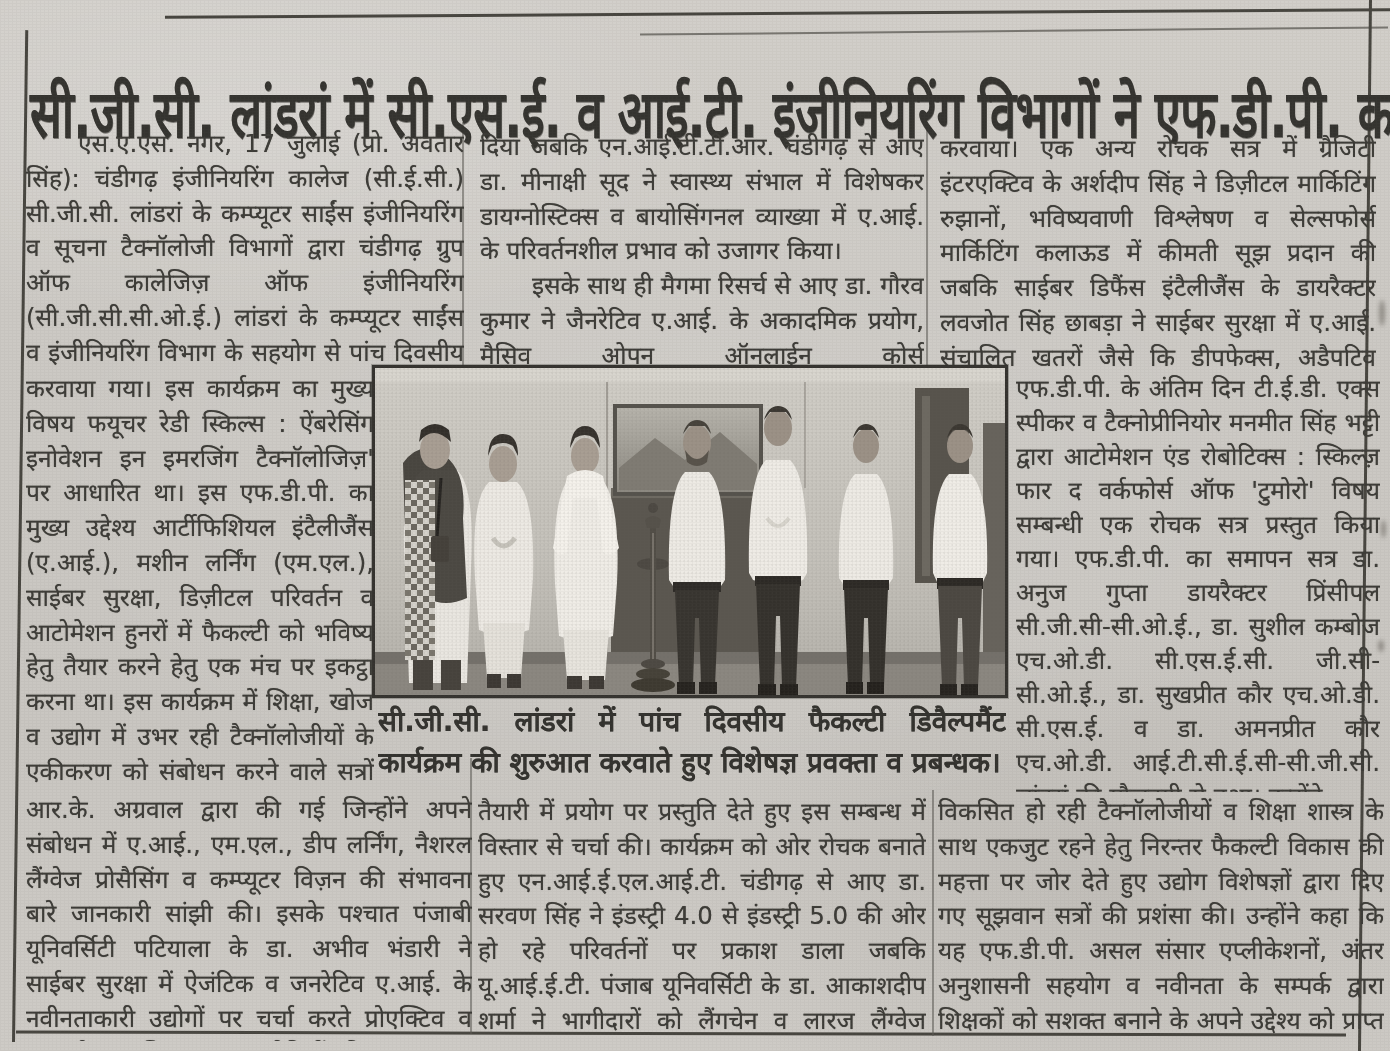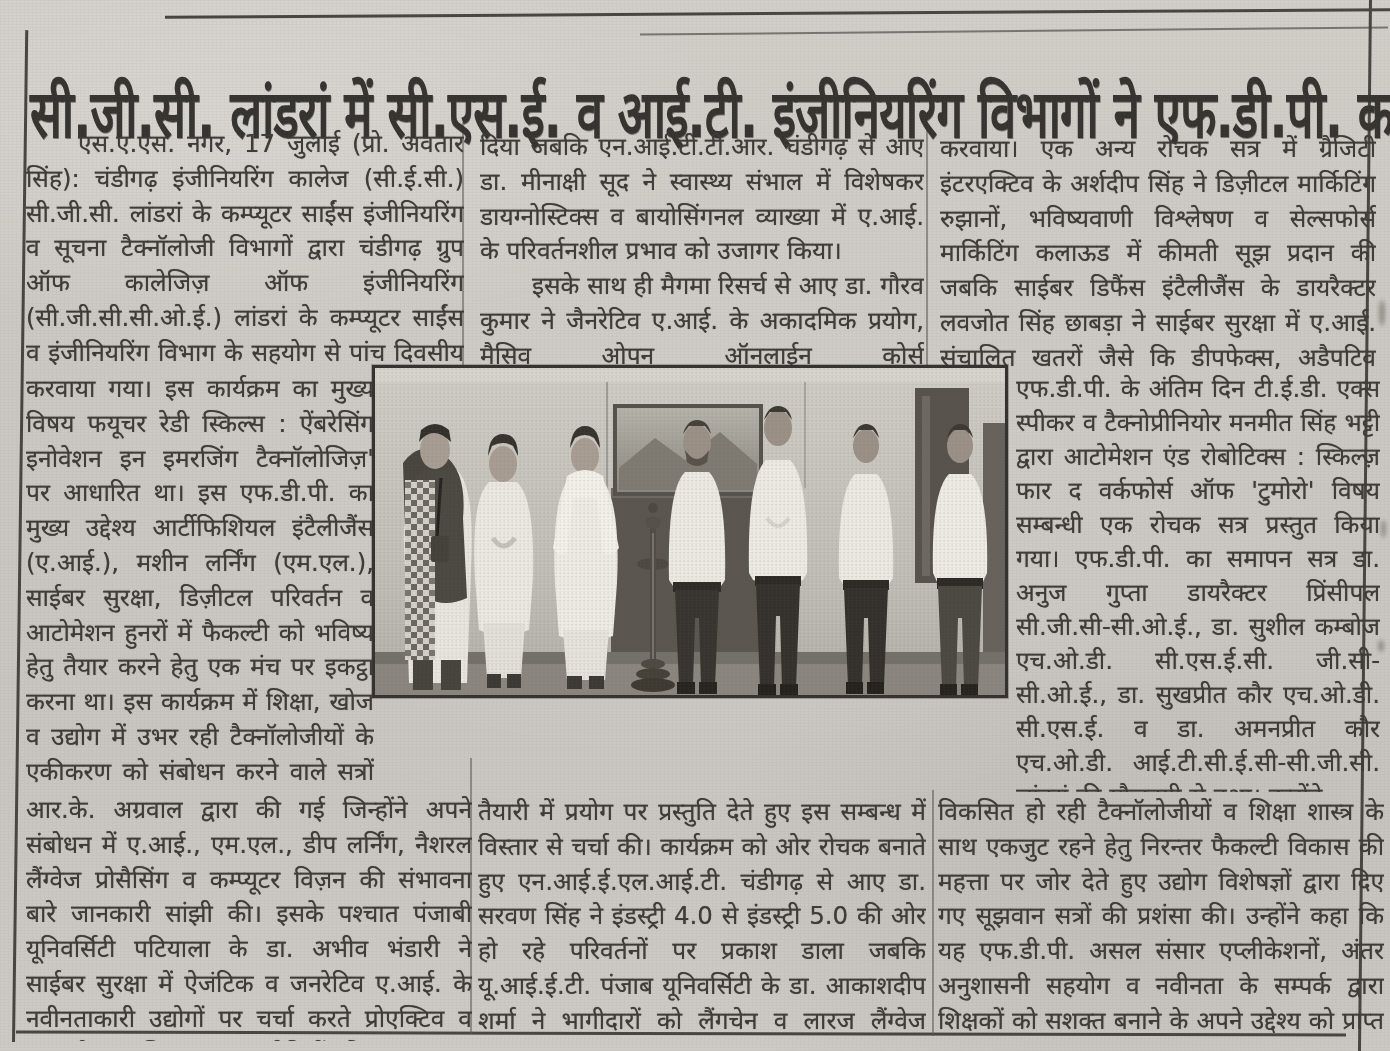--- a/index.html
+++ b/index.html
@@ -213,14 +213,15 @@
         <rect x="562" y="210" width="46" height="11" fill="#2c2925"></rect>
         <path d="M563 218 L607 218 L603 320 L589 320 L587 250 L583 250 L581 320 L567 320 Z" fill="#4b4741"></path>
         <rect x="565" y="316" width="17" height="11" fill="#26231f"></rect>
         <rect x="586" y="316" width="17" height="11" fill="#26231f"></rect>
       </g>
 
       <rect x="0" y="0" width="630" height="327" fill="url(#dots)" opacity=".14"></rect>
     </svg>
   </div>
 
+  <div id="caption">सी.जी.सी. लांडरां में पांच दिवसीय फैकल्टी डिवैल्पमैंट कार्यक्रम की शुरुआत करवाते हुए विशेषज्ञ प्रवक्ता व प्रबन्धक।</div>
 
 </div>
 
 </body></html>

